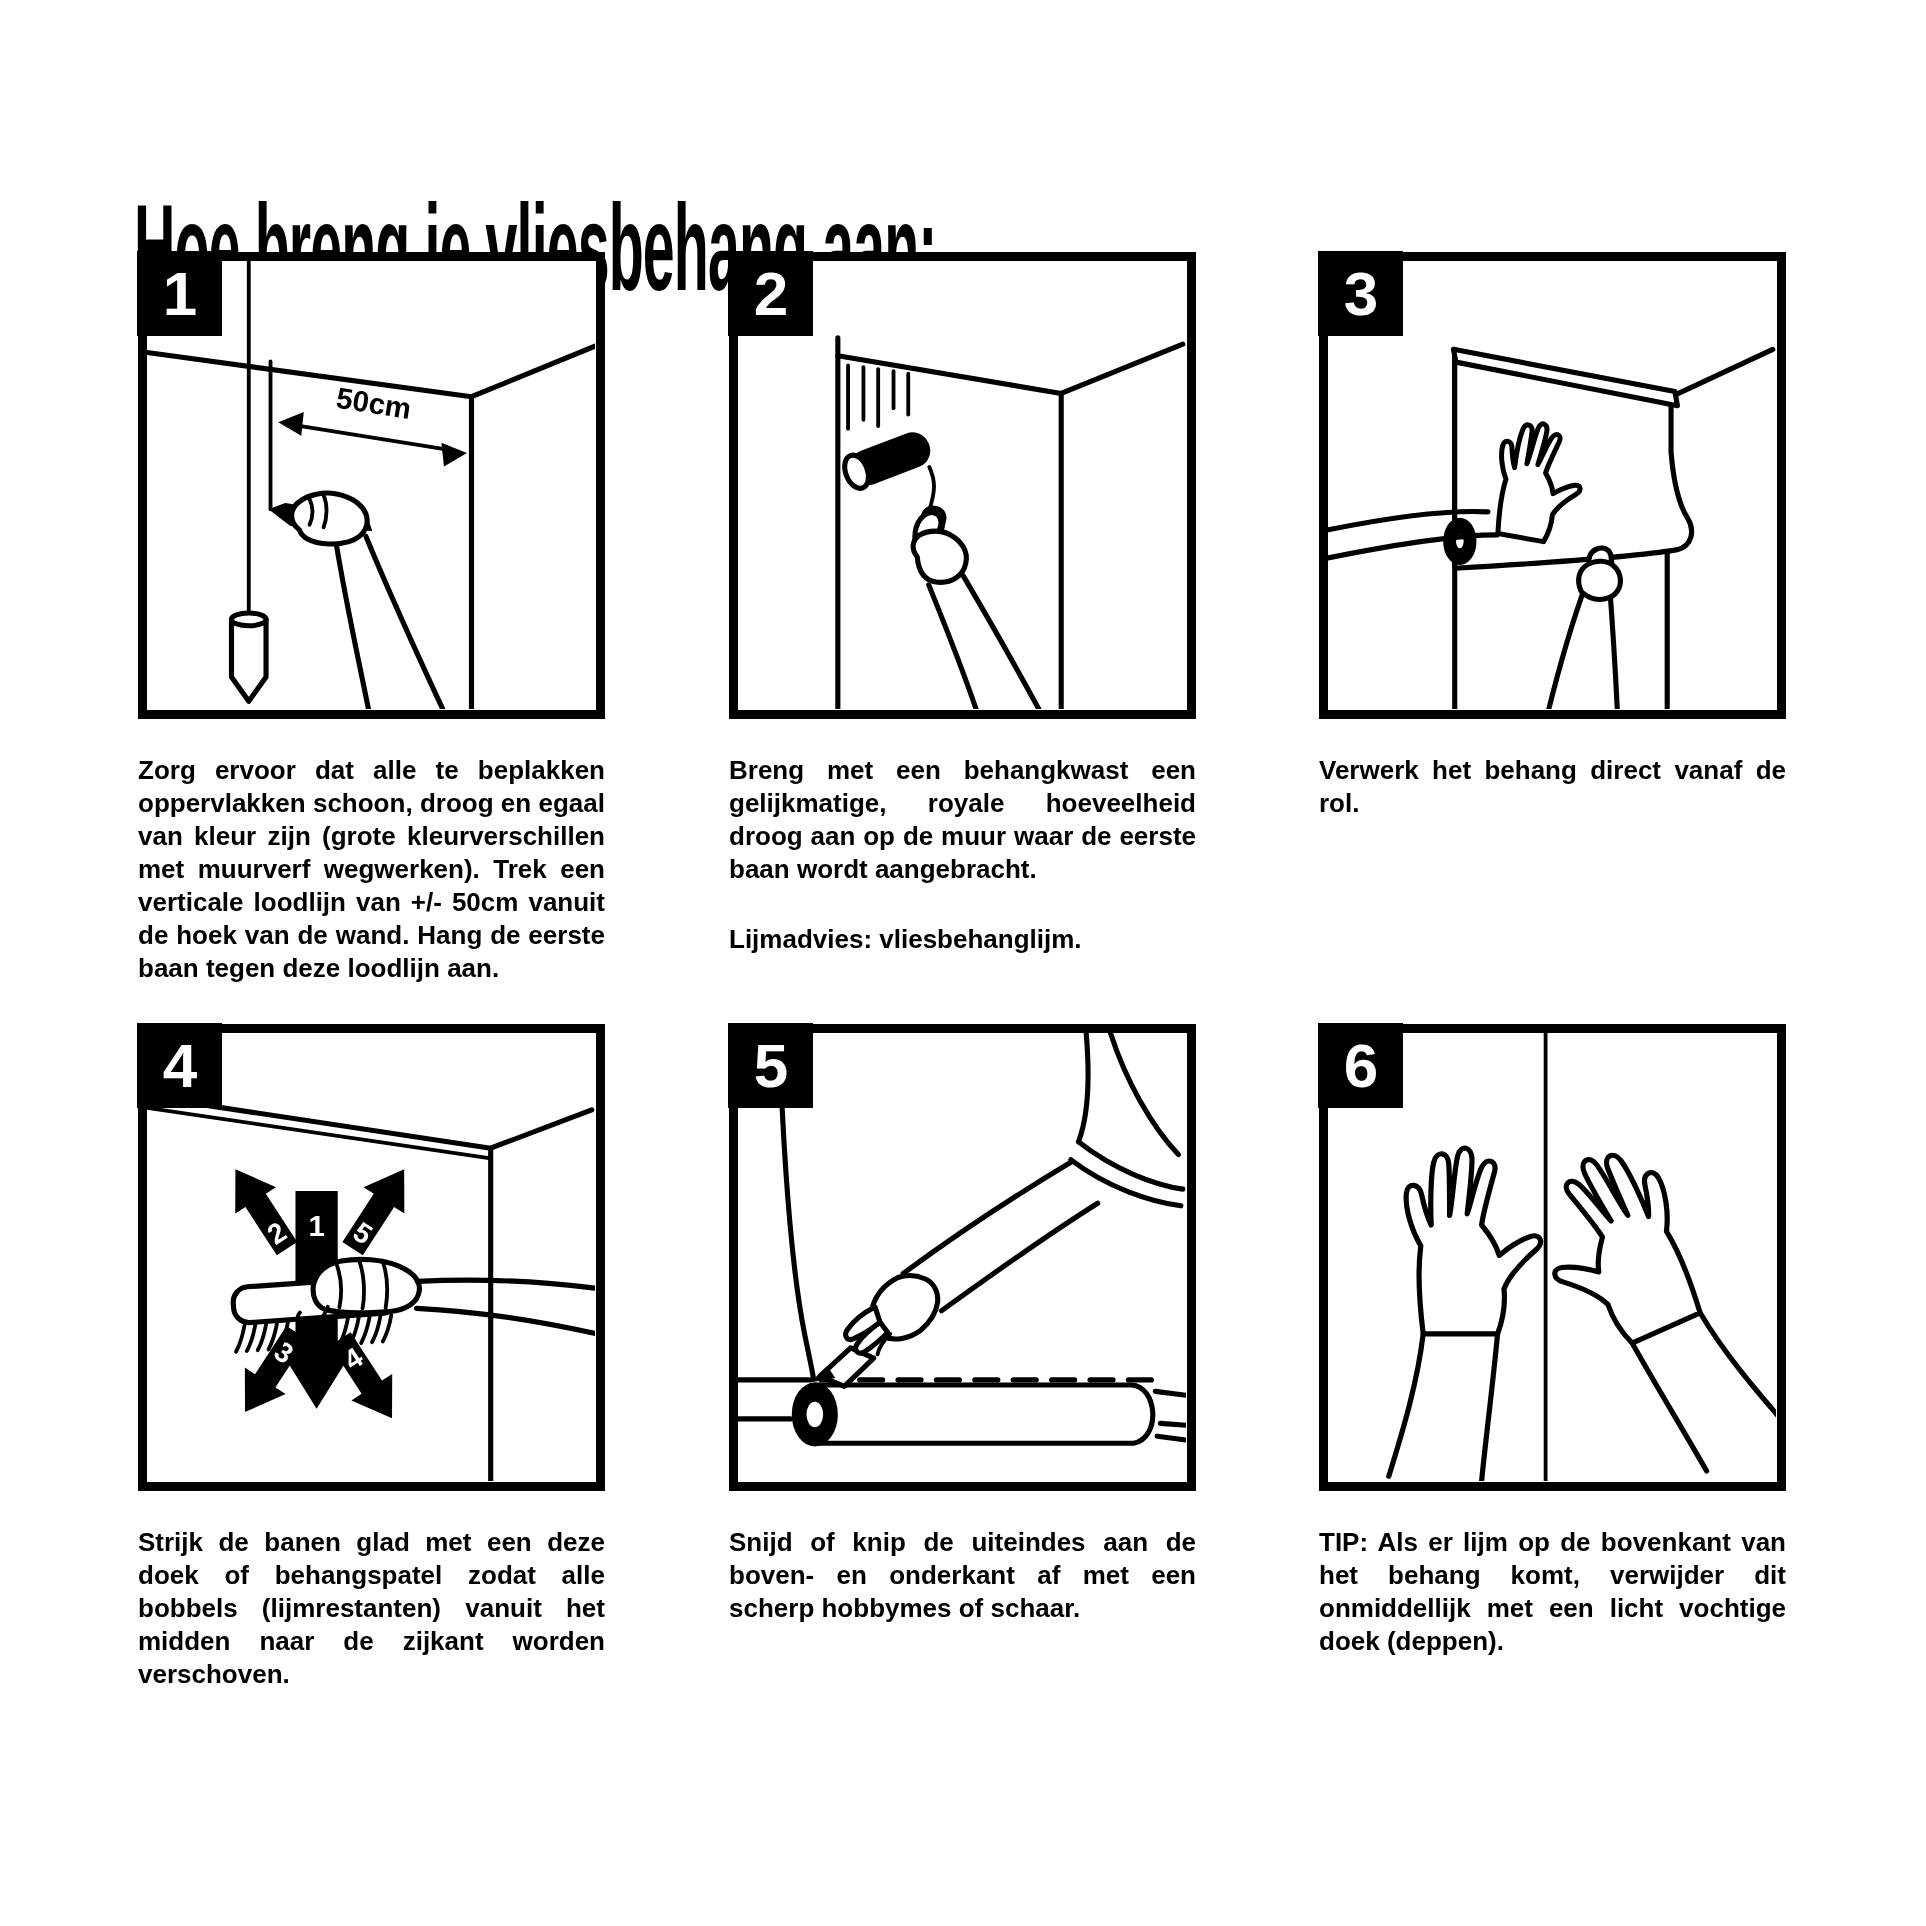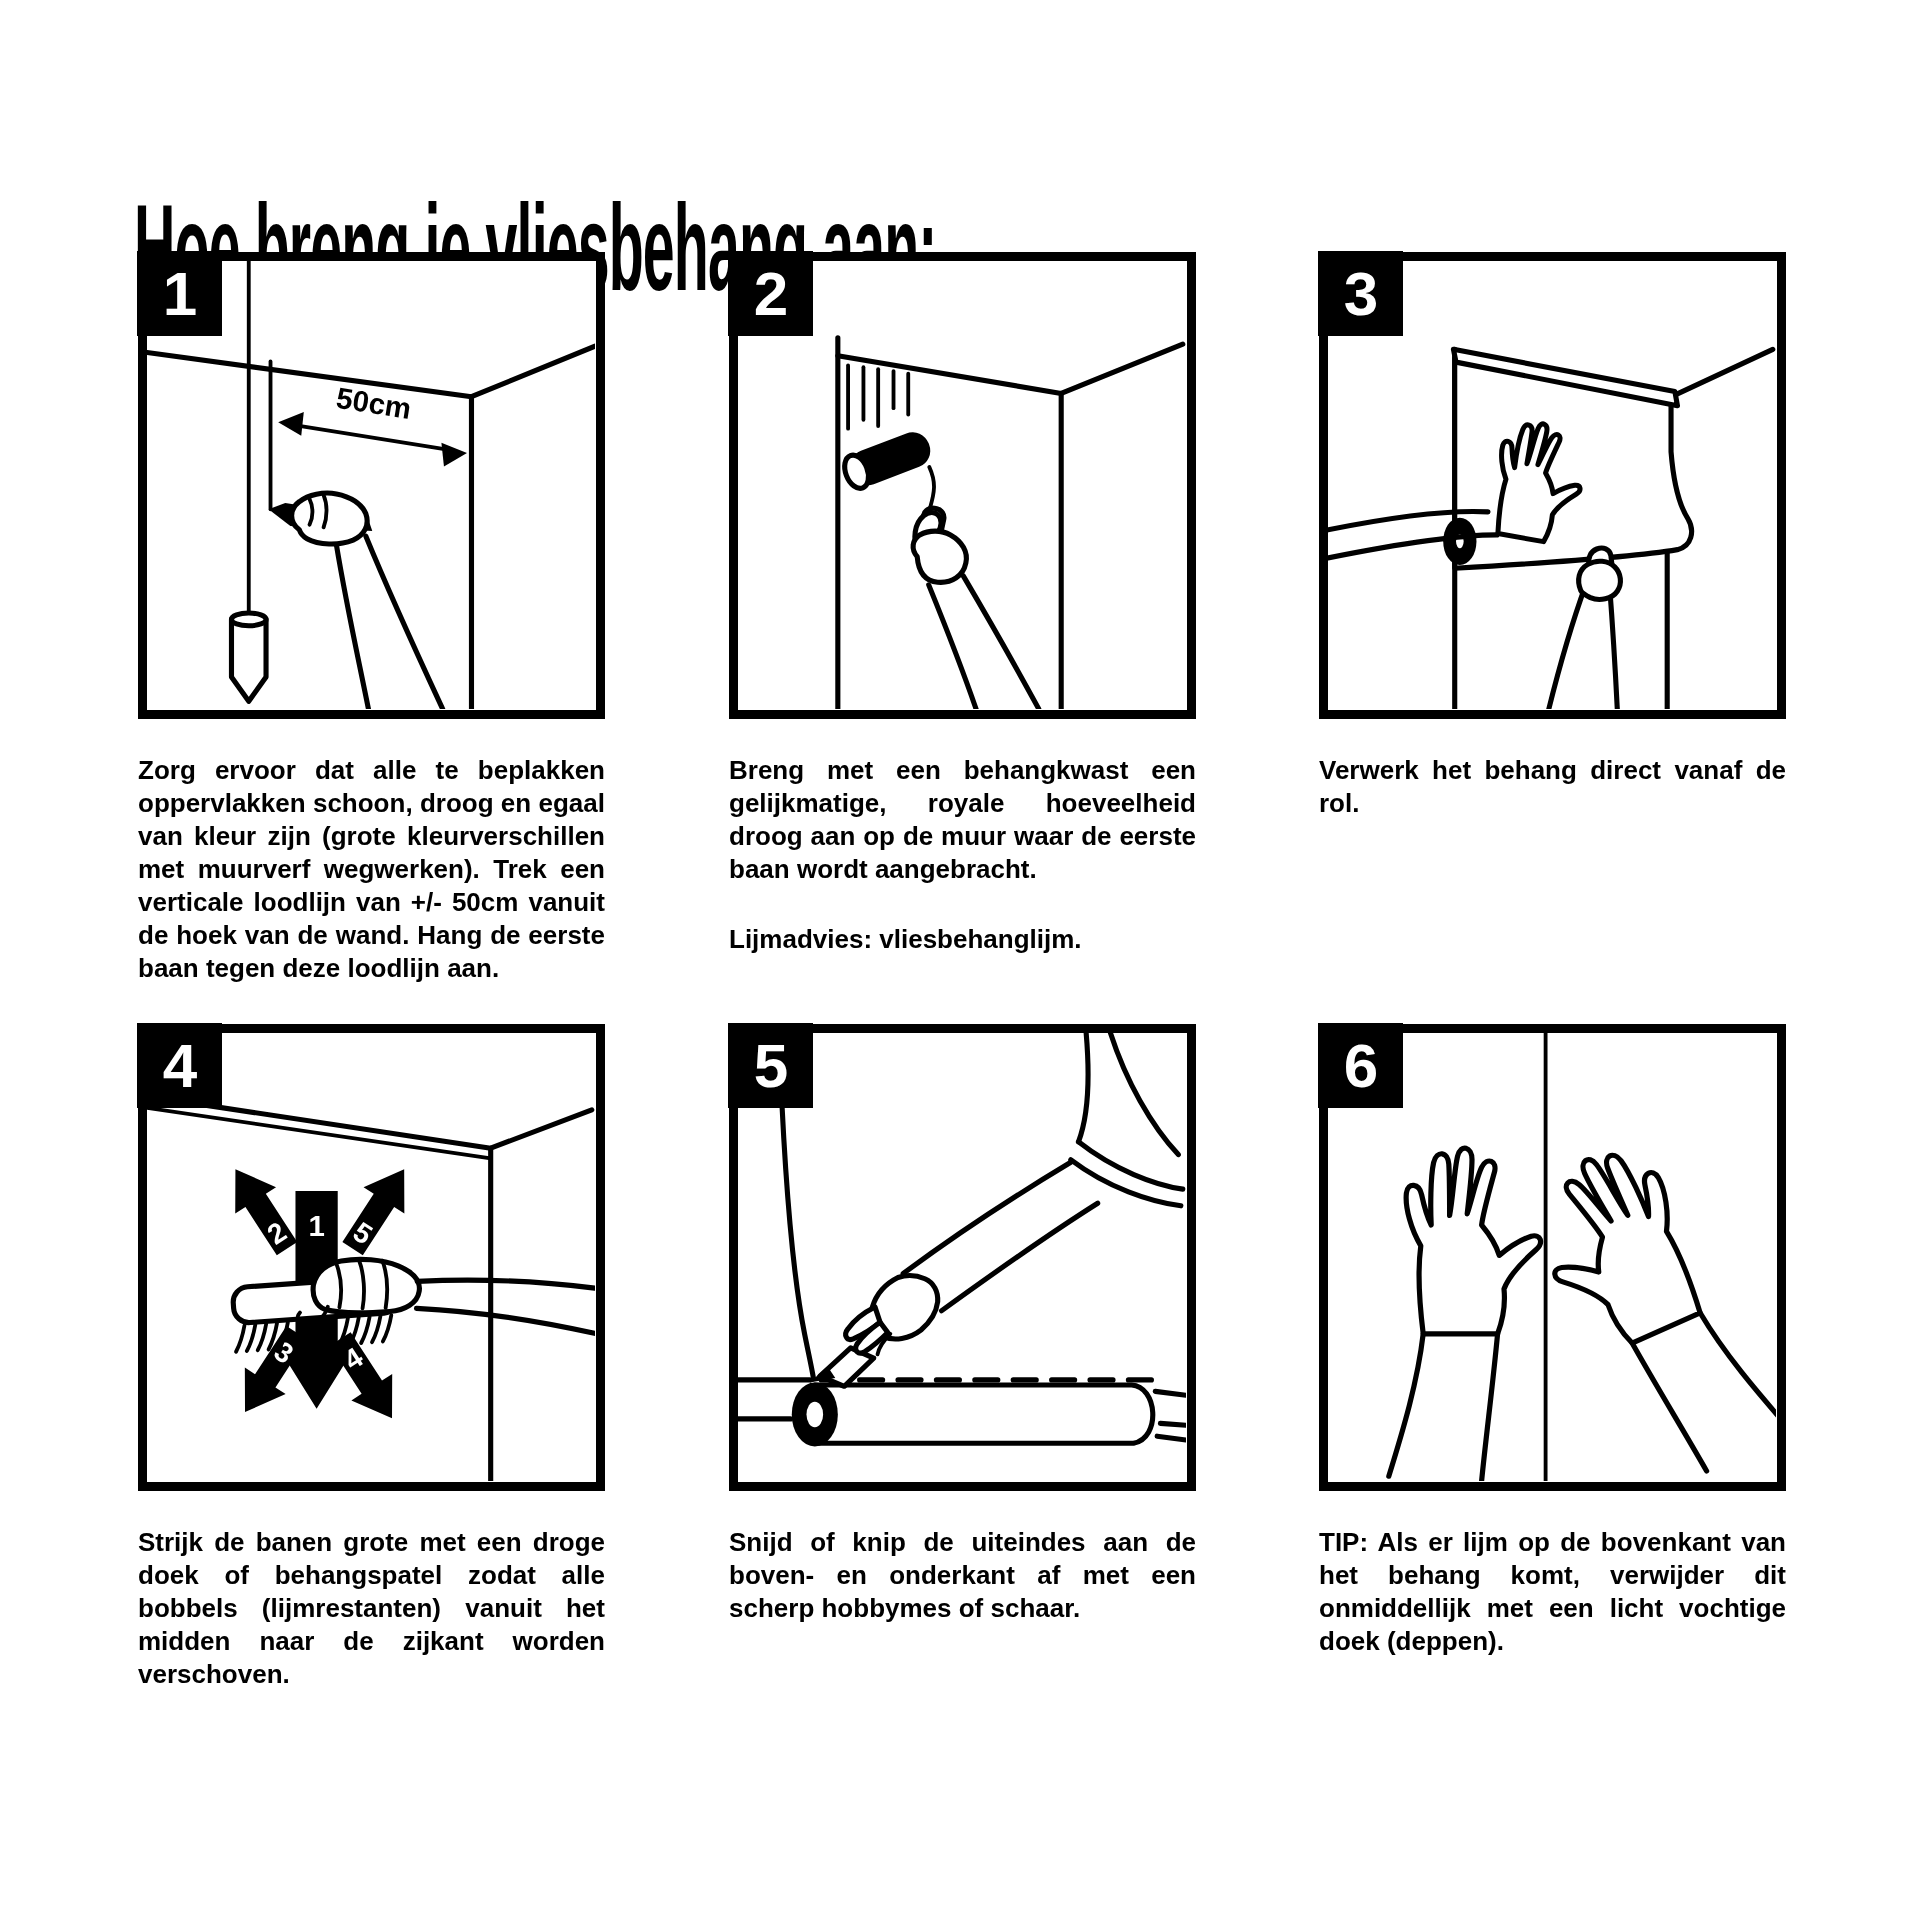--- a/index.html
+++ b/index.html
@@ -203,21 +203,21 @@
           <path class="thin" d="M 300 362 C 306 382 306 408 300 430"></path>
           <path class="thin" d="M 336 360 C 342 380 342 410 336 434"></path>
           <path class="thin" d="M 372 362 C 378 382 378 410 372 436"></path>
           <path class="thin" d="M 282 428 C 276 444 262 452 246 452 C 234 452 230 442 238 434"></path>
           <path class="ln" d="M 424 398 C 520 400 620 412 700 428"></path>
           <path class="ln" d="M 420 440 C 520 452 620 476 700 500"></path>
         </g>
       </svg>
     </div>
     <div class="caption">
-      <p>Strijk de banen grote met een droge doek of behangspatel zodat alle bobbels (lijmrestanten) vanuit het midden naar de zijkant worden verschoven.</p>
+      <p>Strijk de banen glad met een deze doek of behangspatel zodat alle bobbels (lijmrestanten) vanuit het midden naar de zijkant worden verschoven.</p>
     </div>
   </section>
 
   <section class="step c2 r2">
     <div class="panel">
       <div class="badge">5</div>
       <svg class="art" viewBox="0 0 700 700">
         <g>
           <line class="ln" x1="0" y1="542" x2="112" y2="542"></line>
           <line class="ln" x1="130" y1="542" x2="668" y2="542" stroke-dasharray="36 24"></line>

